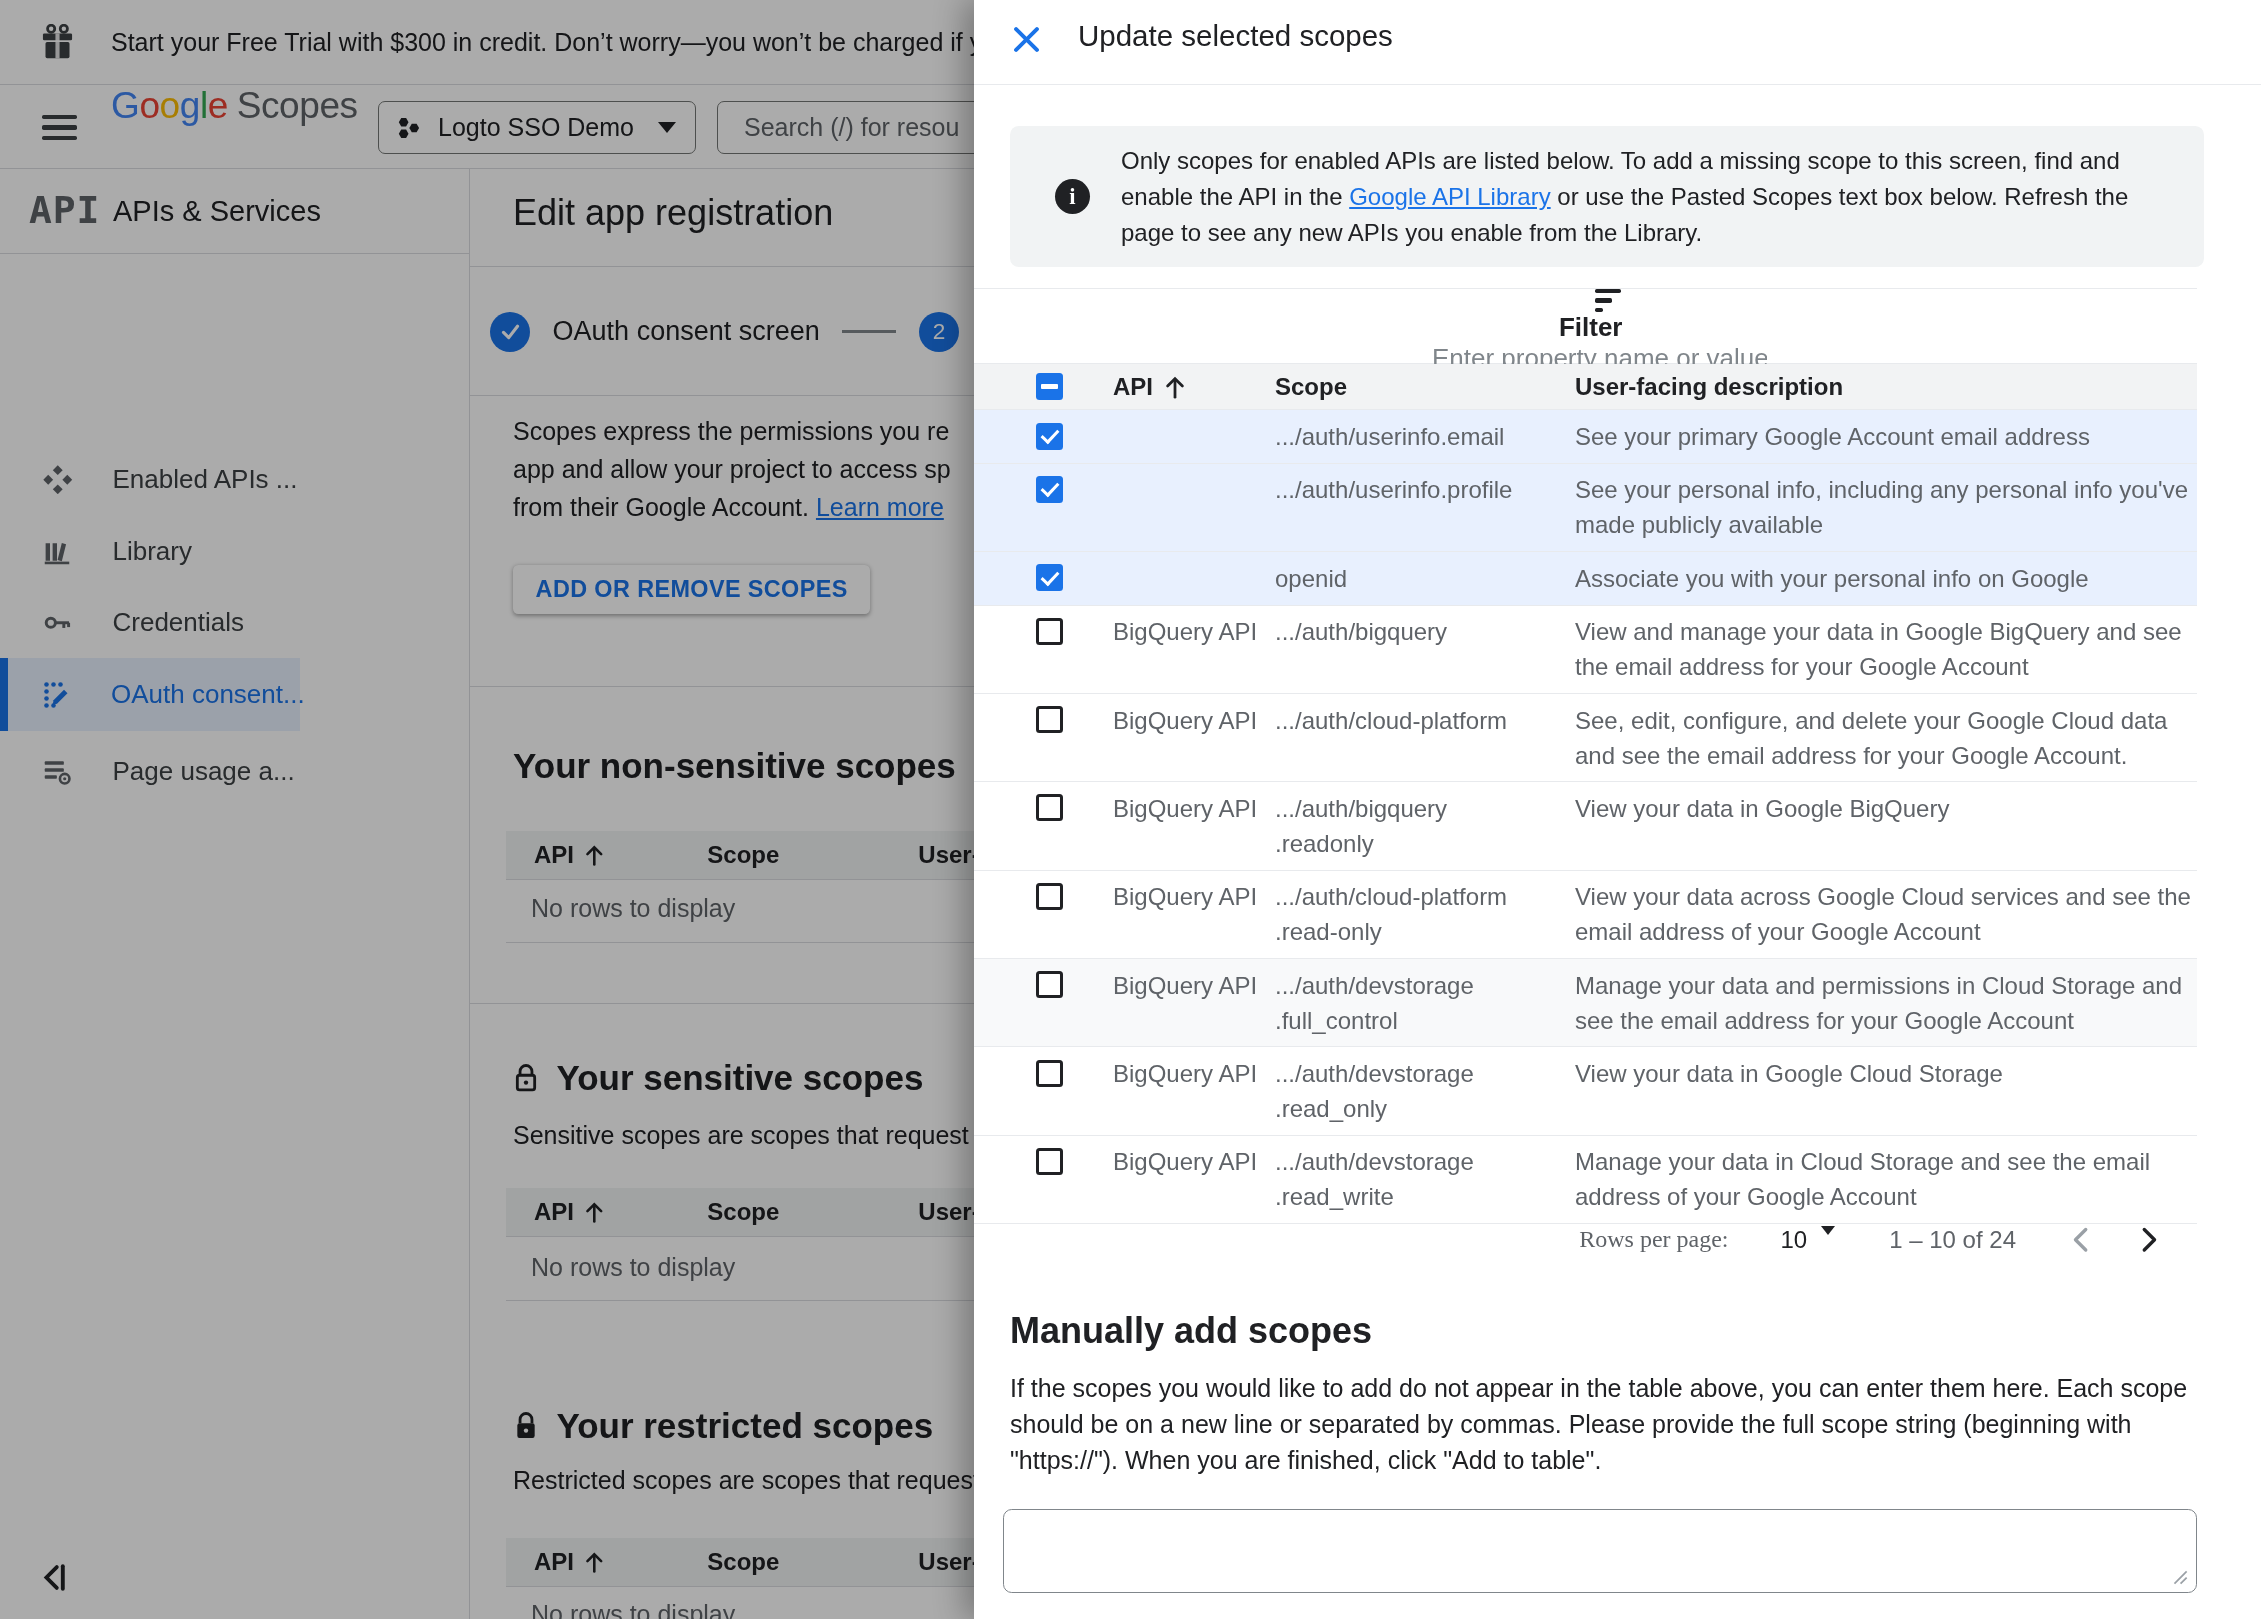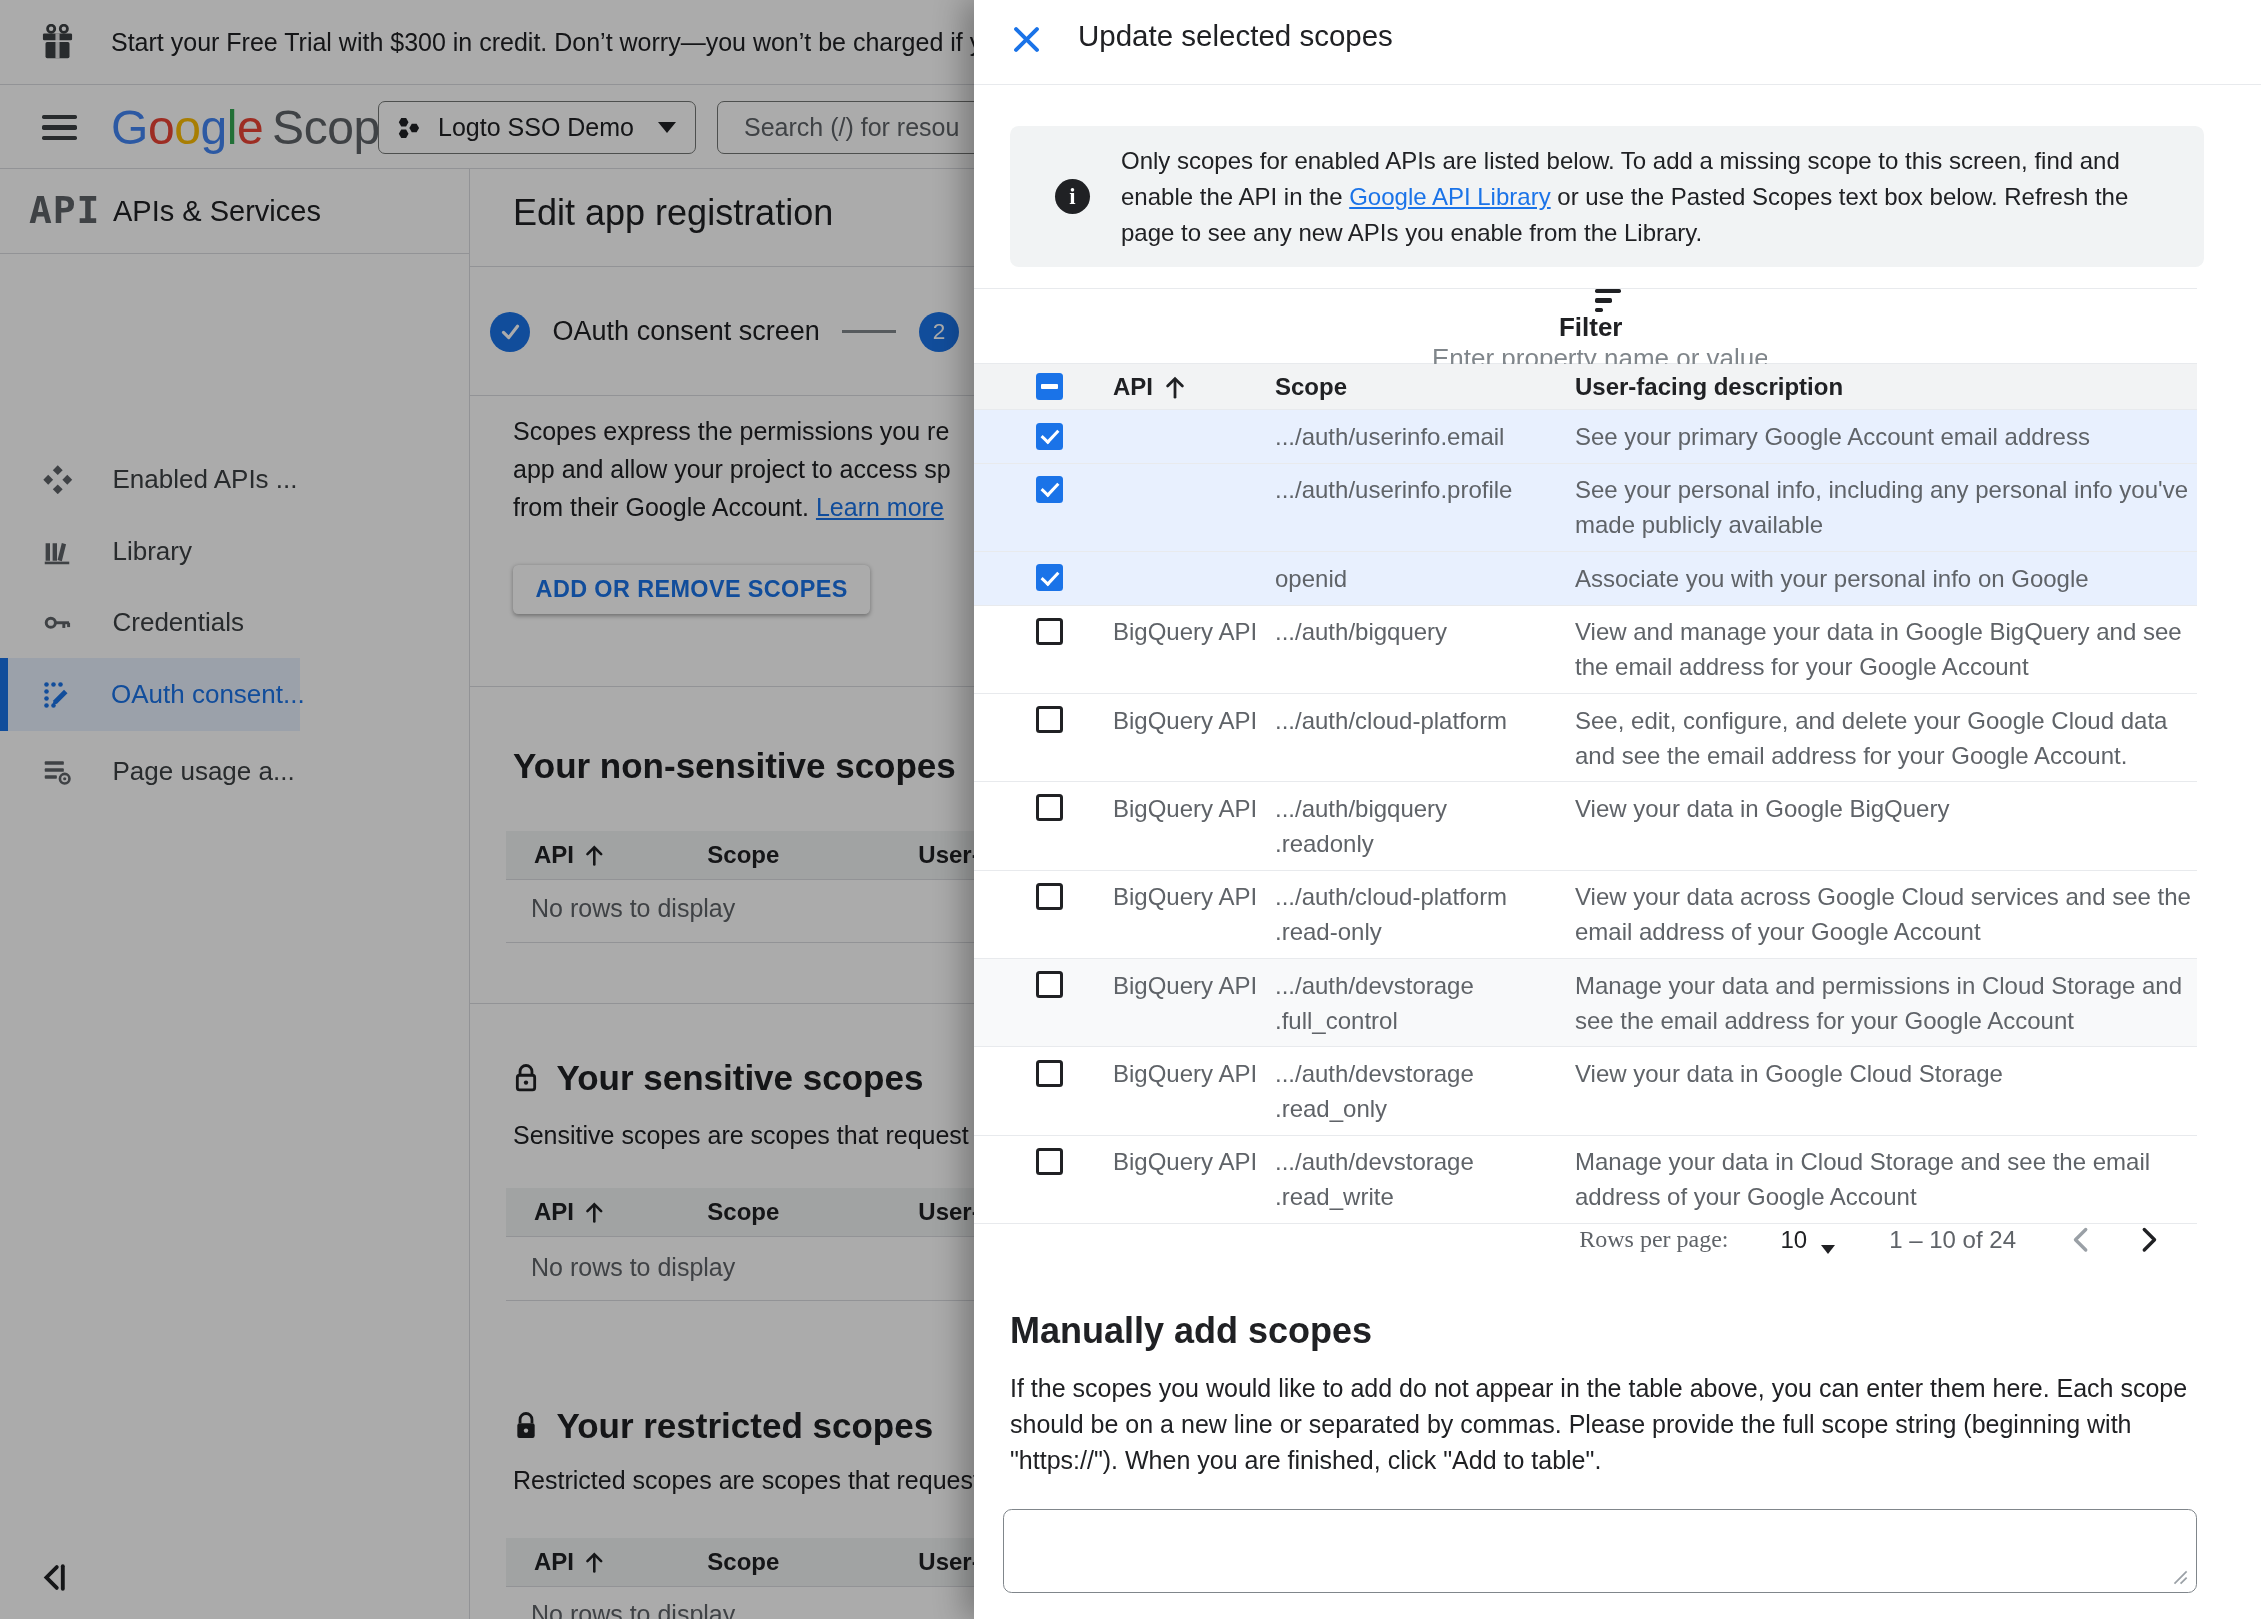--- a/index.html
+++ b/index.html
@@ -10,21 +10,21 @@
   
   .left-app { position:absolute; left:0; top:0; width:974px; height:1620px; background:#fff; overflow:hidden; }
 
   .trial-banner { position:absolute; left:0; top:0; width:974px; height:85px; background:#fff; border-bottom:1.7px solid #dadce0; }
   .gift { position:absolute; left:41px; top:24px; }
   .banner-text { position:absolute; left:111px; top:0; height:85px; display:flex; align-items:center; font-size:25px; color:#202124; white-space:nowrap; }
 
   .top-header { position:absolute; left:0; top:85px; width:974px; height:84px; background:#fff; border-bottom:1.7px solid #dadce0; }
   .hamburger { position:absolute; left:42px; top:115px; width:35px; height:26px; cursor:pointer; }
   .hamburger div { height:4.3px; background:#3c4043; border-radius:1.7px; margin-bottom:6px; }
-  .gc-logo { position:absolute; left:111px; top:85px; height:84px; display:flex; align-items:center; font-size:48px; letter-spacing:-0.4px; }
+  .gc-logo { position:absolute; left:111px; top:85px; height:84px; display:flex; font-size:37px; letter-spacing:-0.4px; }
   .gc-logo .cloud { color:#5f6368; margin-left:8.7px; }
   .proj-btn { position:absolute; left:378px; top:101px; width:318px; height:53px; border:1.7px solid #747775; border-radius:7px; display:flex; align-items:center; padding:0 19px; background:#fff; cursor:pointer; }
   .proj-btn .pname { font-size:25px; color:#202124; margin-left:17.4px; white-space:nowrap; }
   .caret-down { width:0; height:0; border-left:9.6px solid transparent; border-right:9.6px solid transparent; border-top:11.3px solid #202124; margin-left:24px; }
   .search-pill { position:absolute; left:717px; top:101px; width:365px; height:53px; border:1.7px solid #747775; border-radius:7px; display:flex; align-items:center; padding:0 26px; font-size:25px; color:#5f6368; background:#fff; white-space:nowrap; }
 
   .sidebar { position:absolute; left:0; top:169px; width:470px; height:1450px; background:#fff; border-right:1.7px solid #dadce0; }
   .side-head { position:absolute; left:0; top:0; width:470px; height:85px; border-bottom:1.7px solid #dadce0; }
   .api-glyph { position:absolute; left:29px; top:19px; font-family:"DejaVu Sans Mono", monospace; font-weight:bold; font-size:38px; color:#5f6368; letter-spacing:0.9px; }
   .side-title { position:absolute; left:113px; top:0; height:85px; display:flex; align-items:center; font-size:29px; color:#202124; white-space:nowrap; }
@@ -90,21 +90,21 @@
   .cb { width:27px; height:27px; border-radius:3.5px; margin-top:3.5px; position:relative; cursor:pointer; }
   .t-row.head .cb { margin-top:0; }
   .cb.unchecked { border:3.5px solid #202124; background:#fff; }
   .cb.checked { background:#1a73e8; }
   .cb.checked::after { content:""; position:absolute; left:8.7px; top:3.5px; width:7px; height:14px; border:solid #fff; border-width:0 3.5px 3.5px 0; transform:rotate(43deg); }
   .cb.indeterminate { background:#1a73e8; }
   .cb.indeterminate::after { content:""; position:absolute; left:5.2px; top:11.3px; width:16.5px; height:4.3px; background:#fff; border-radius:0.9px; }
 
   .pagination { left:0; top:1209px; width:1223px; height:61px; display:flex; align-items:center; justify-content:flex-end; }
   .pg-label { font-size:24px; color:#5f6368;font-family:Liberation Serif, serif; }
-  .pg-select { display:flex; align-items:flex-end; margin-left:52px; cursor:pointer; }
+  .pg-select { display:flex; align-items:flex-start; margin-left:52px; cursor:pointer; }
   .pg-select .val { font-size:24px; color:#202124; }
   .pg-select .tri { width:0; height:0; border-left:7.8px solid transparent; border-right:7.8px solid transparent; border-top:9.6px solid #202124; margin-left:14px; }
   .pg-range { font-size:24px; color:#5f6368; margin-left:54px; }
   .pg-prev { margin-left:52px; cursor:default; display:flex; }
   .pg-next { margin-left:38px; margin-right:35px; cursor:pointer; display:flex; }
 
   .manual-title { left:36px; top:1310px; font-size:36px; font-weight:bold; color:#202124; white-space:nowrap; }
   .manual-desc { left:36px; top:1370px; width:1197px; font-size:25px; line-height:36px; color:#202124; }
   .manual-area { left:29px; top:1509px; width:1194px; height:84px; border:1.7px solid #80868b; border-radius:8.7px; resize:none; font-family:inherit; font-size:24px; padding:12px 17.4px; color:#202124; outline:none; }
   .resize-grip { left:1197px; top:1568px; pointer-events:none; }

